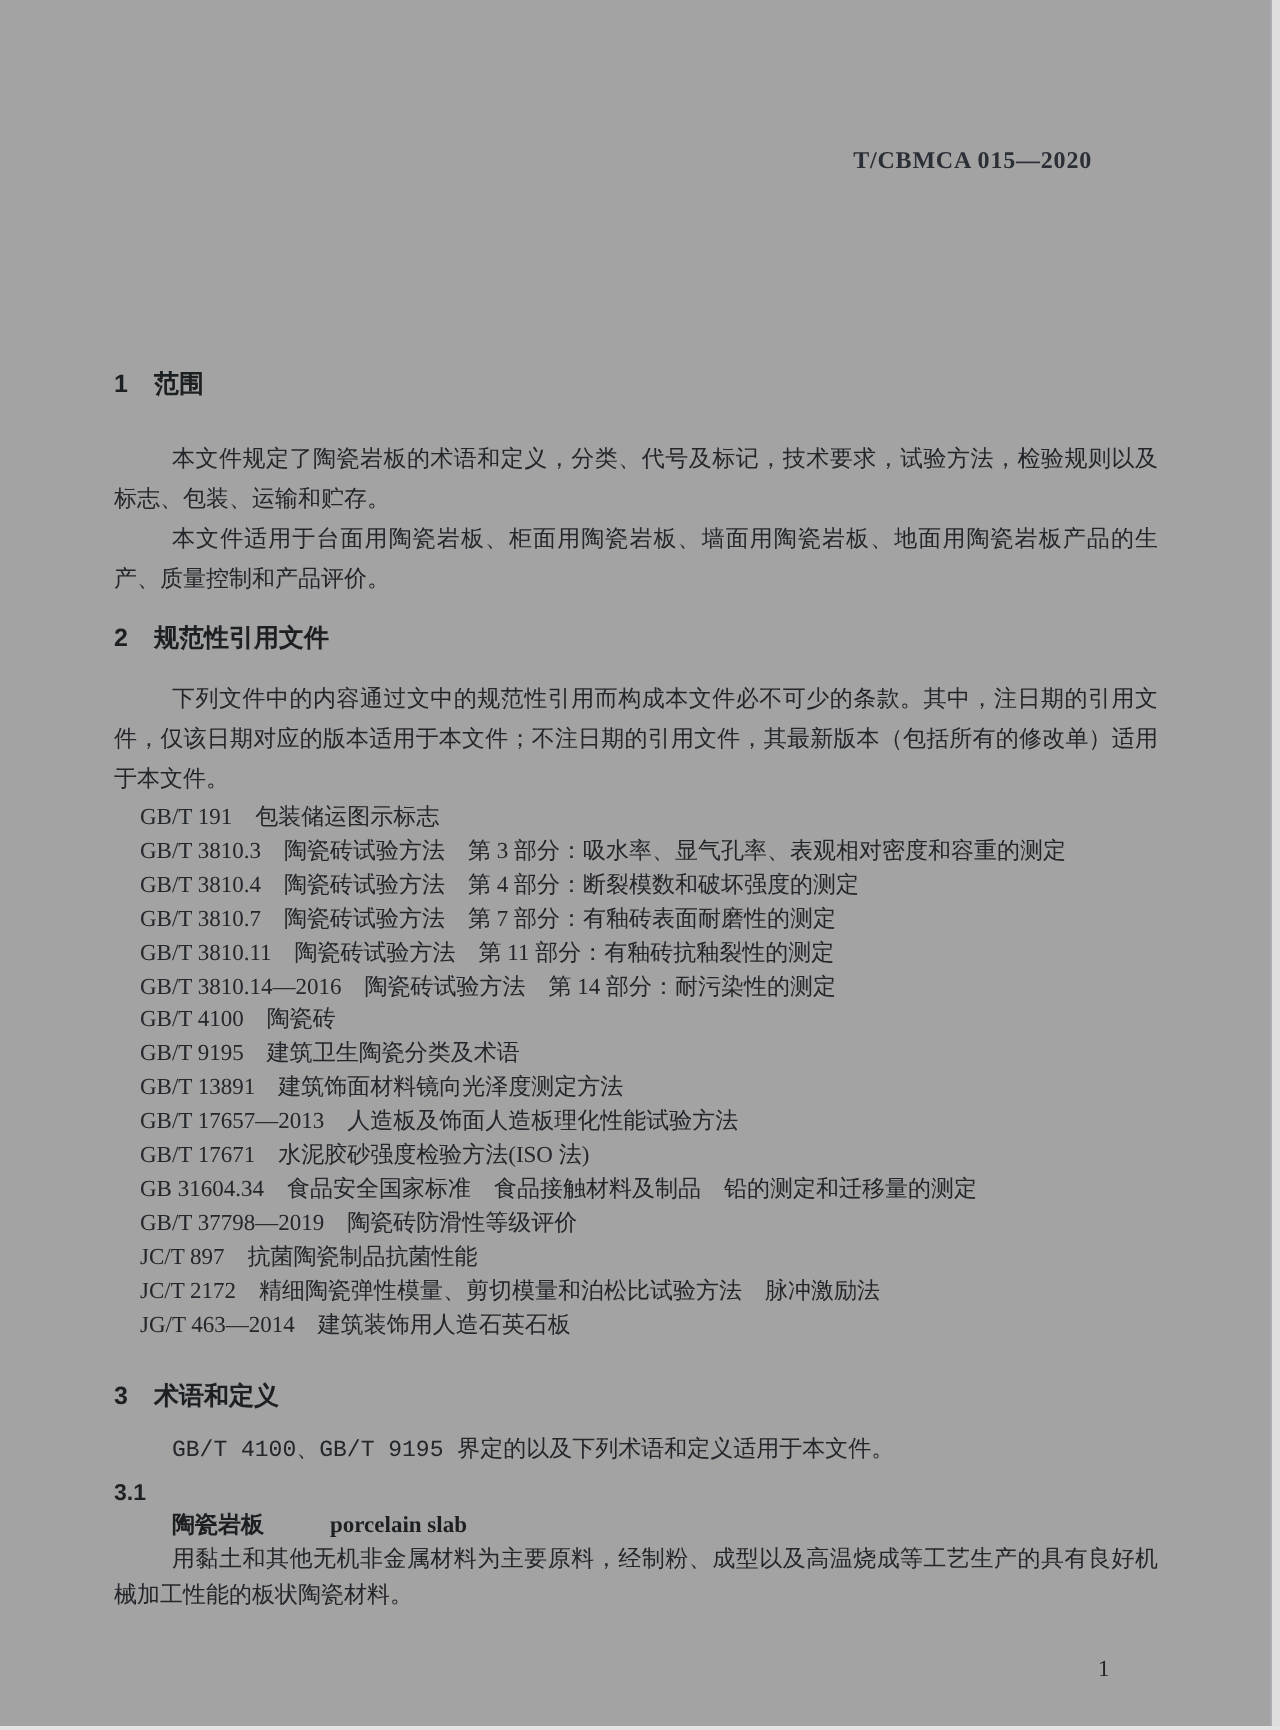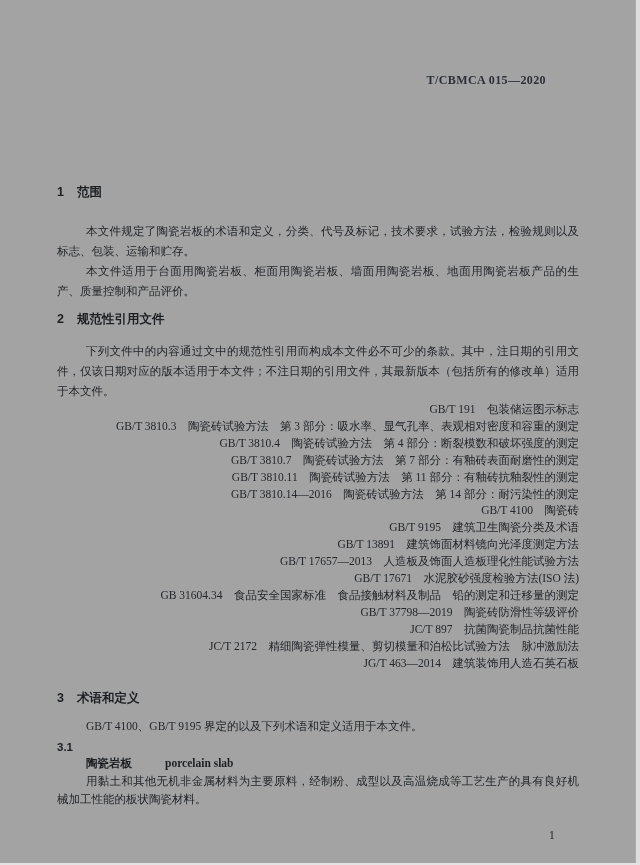--- a/index.html
+++ b/index.html
@@ -56,33 +56,33 @@
     display: inline-block;
     margin-right: 13px;
   }
   .body-p {
     margin: 0;
     font-size: 11.5px;
     line-height: 20px;
     text-indent: 29px;
     text-align: justify;
     color: #23262a;
+    font-family: Liberation Mono, monospace;
   }
   .mt21 { margin-top: 21px; }
   .mt14 { margin-top: 14px; }
   .mt10 { margin-top: 10px; }
   .mt18 { margin-top: 18px; }
   .refs {
     list-style: none;
     margin: 0;
     padding: 0 0 0 13px;
     font-size: 11.5px;
     line-height: 16.9px;
     color: #23262a;
-    text-align: right;
   }
   .refs li {
     white-space: nowrap;
   }
   .clause-num {
     margin-top: 3px;
     font-family: "Liberation Sans", "DejaVu Sans", sans-serif;
     font-weight: bold;
     font-size: 11.5px;
     line-height: 16px;

